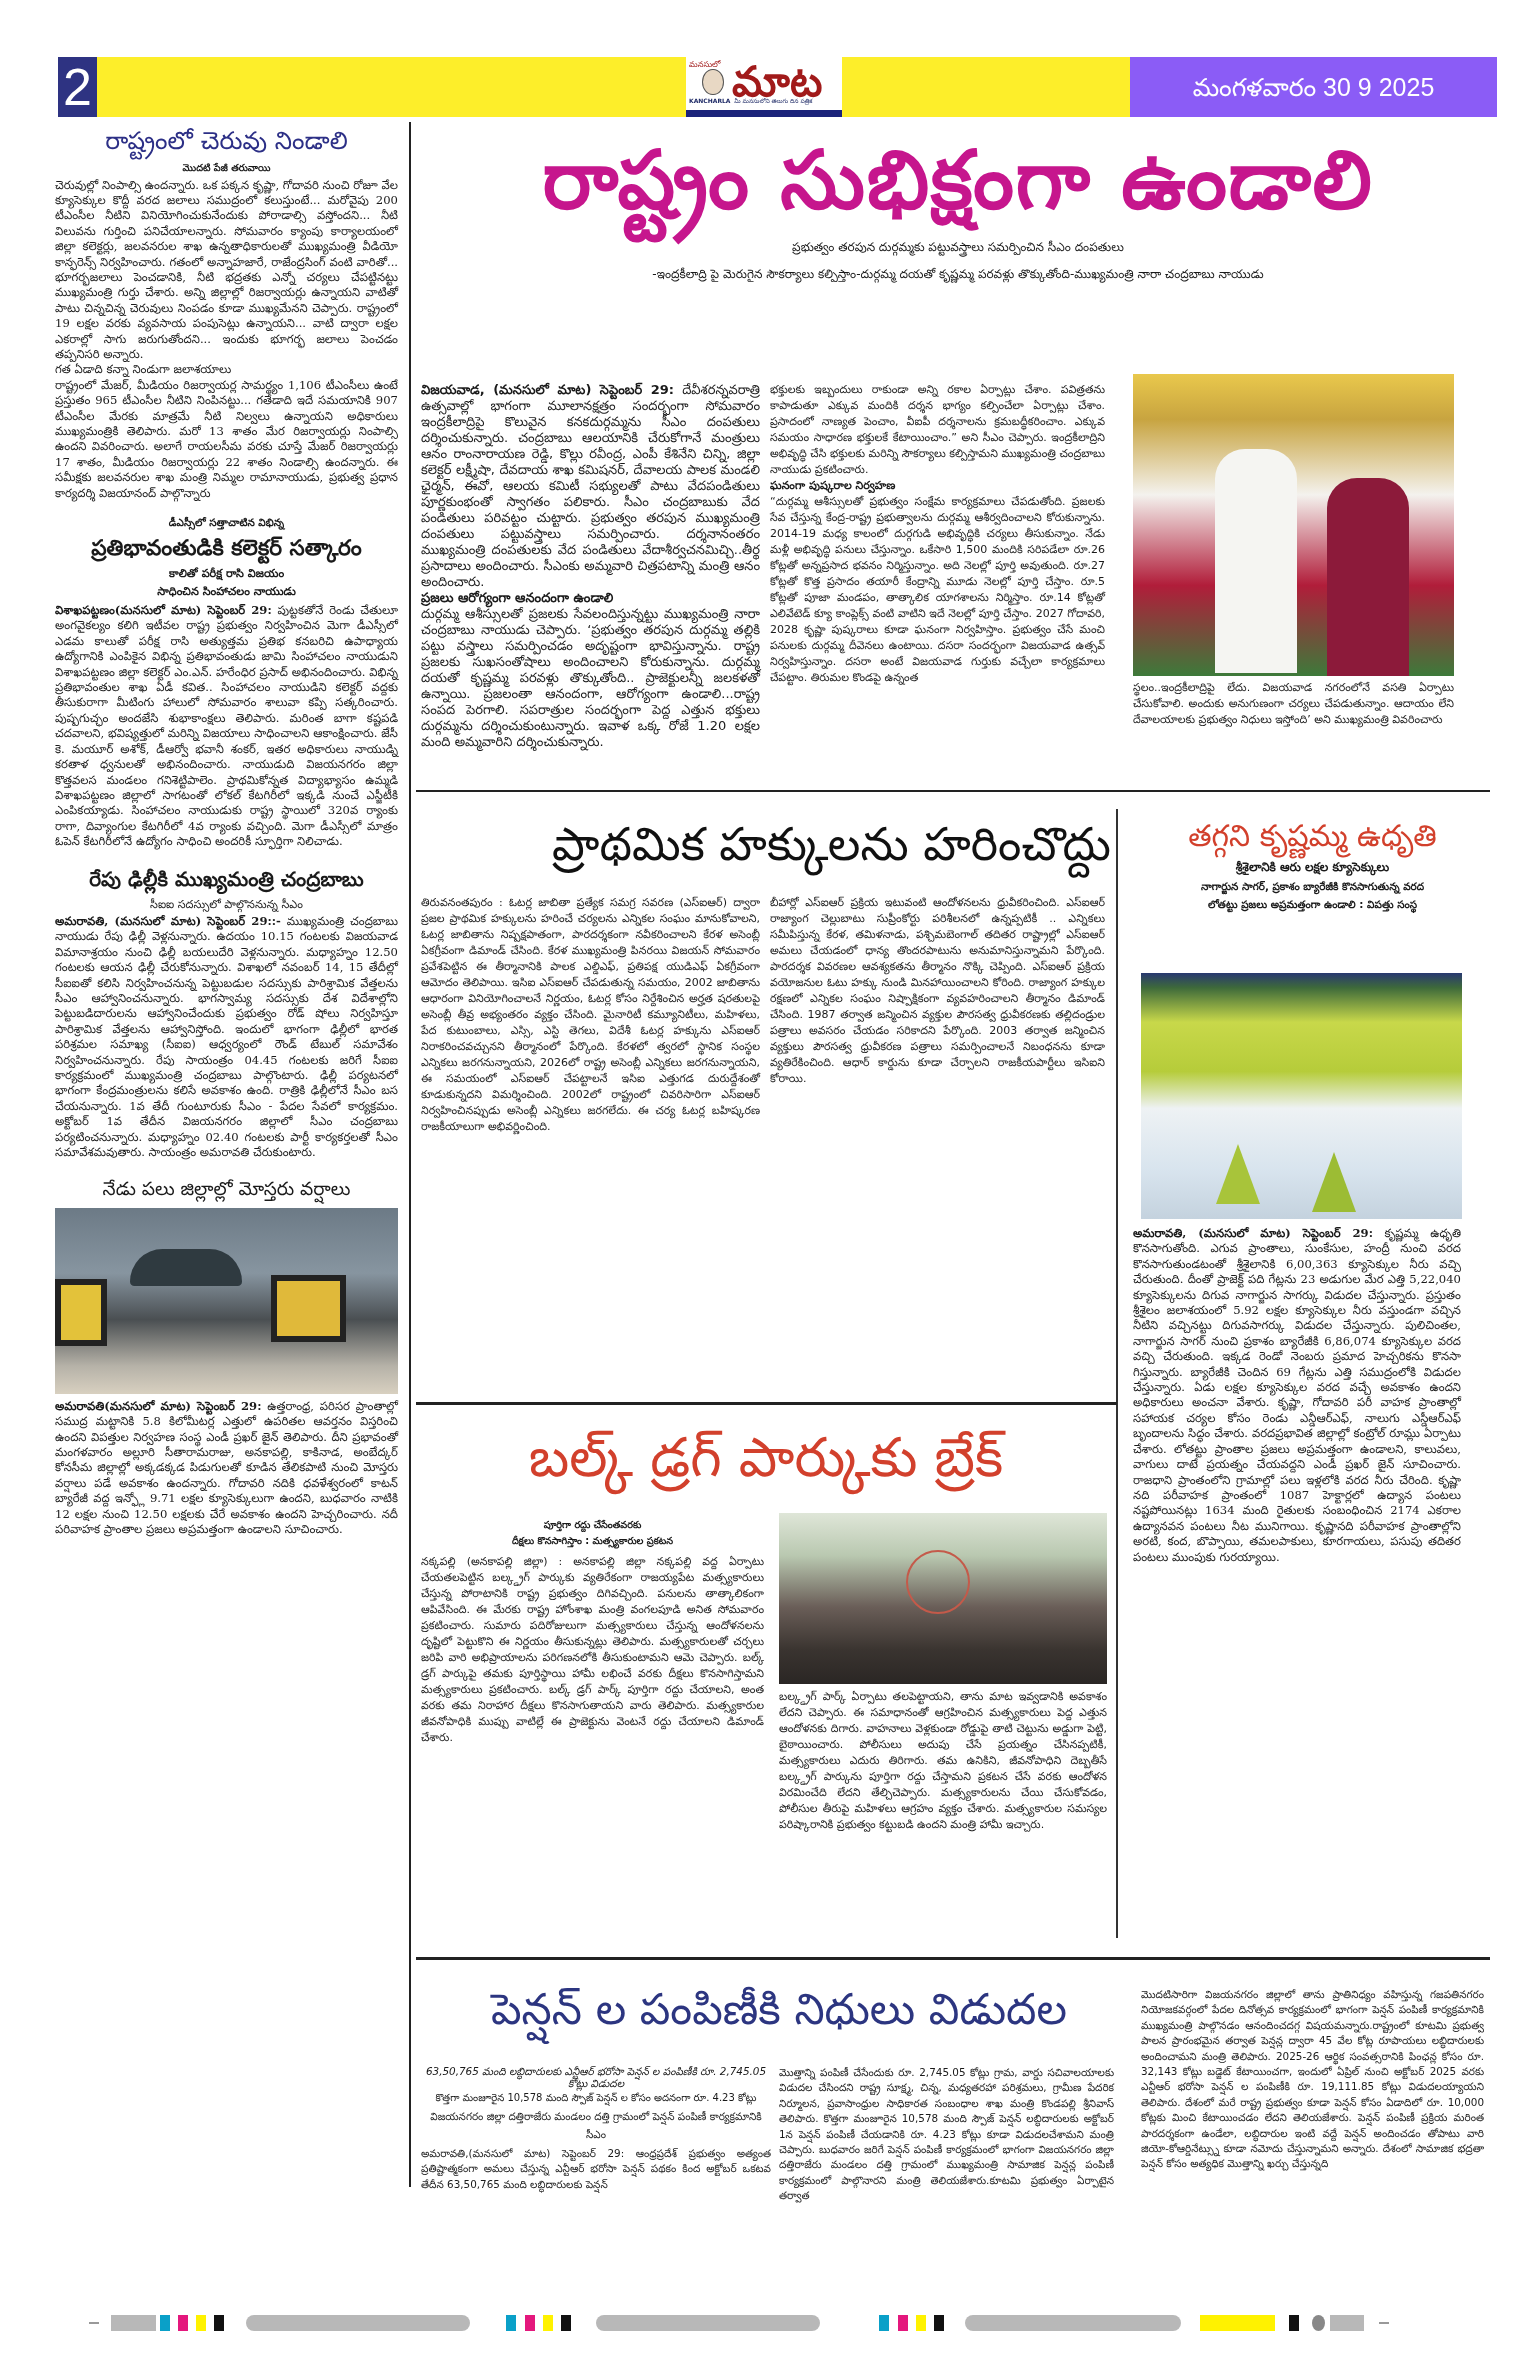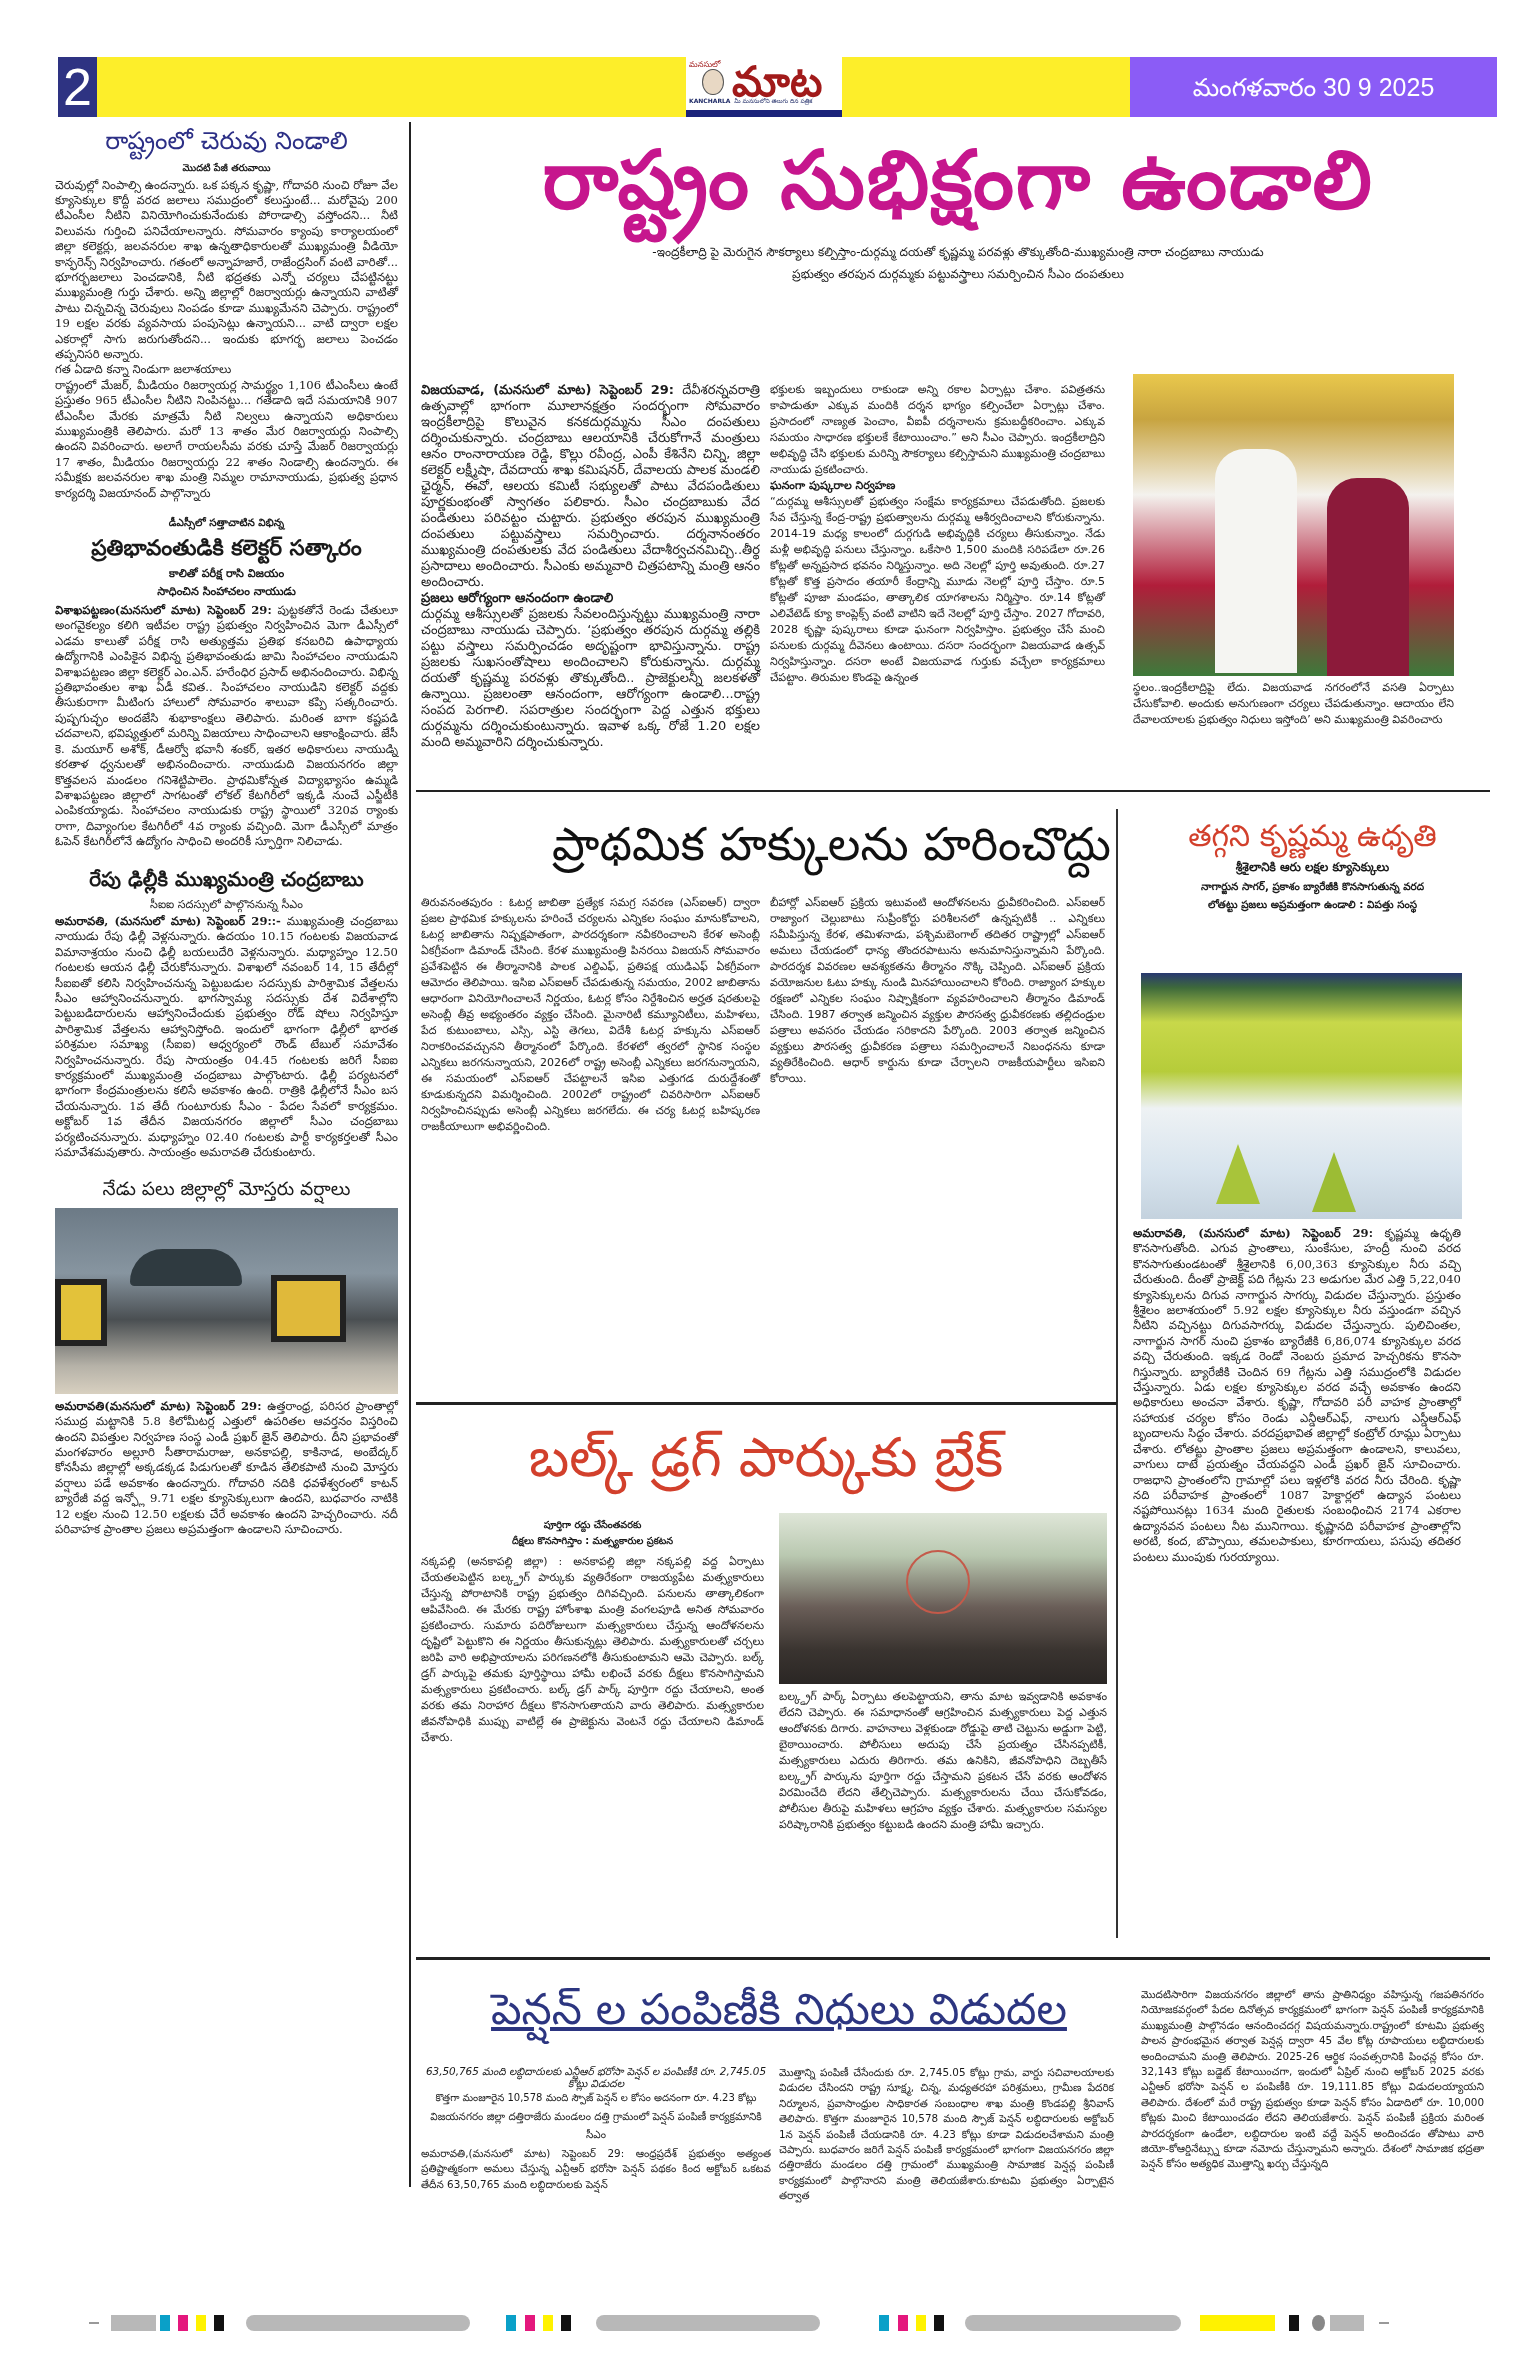--- a/index.html
+++ b/index.html
@@ -80,22 +80,22 @@
       <div style="position:absolute;left:75px;top:41px;width:112px;height:37px;border-radius:56px 56px 7.5px 7.5px;background:#2f3a40;"></div>
       <div style="position:absolute;left:0;top:71px;width:52px;height:67px;background:#e3c23a;border:6px solid #222;box-sizing:border-box;"></div>
       <div style="position:absolute;left:216px;top:67px;width:75px;height:67px;background:#e0b93a;border:6px solid #222;box-sizing:border-box;"></div>
     </div>
     <div class="body" style="font-size:11.6px;line-height:15.4px;"><b>అమరావతి(మనసులో మాట) సెప్టెంబర్ 29:</b><span> ఉత్తరాంధ్ర, పరిసర ప్రాంతాల్లో సముద్ర మట్టానికి 5.8 కిలోమీటర్ల ఎత్తులో ఉపరితల ఆవర్తనం విస్తరించి ఉందని విపత్తుల నిర్వహణ సంస్థ ఎండీ ప్రఖర్ జైన్ తెలిపారు. దీని ప్రభావంతో మంగళవారం అల్లూరి సీతారామరాజు, అనకాపల్లి, కాకినాడ, అంబేద్కర్ కోనసీమ జిల్లాల్లో అక్కడక్కడ పిడుగులతో కూడిన తేలికపాటి నుంచి మోస్తరు వర్షాలు పడే అవకాశం ఉందన్నారు. గోదావరి నదికి ధవళేశ్వరంలో కాటన్ బ్యారేజీ వద్ద ఇన్ఫ్లో 9.71 లక్షల క్యూసెక్కులుగా ఉందని, బుధవారం నాటికి 12 లక్షల నుంచి 12.50 లక్షలకు చేరే అవకాశం ఉందని హెచ్చరించారు. నదీ పరివాహక ప్రాంతాల ప్రజలు అప్రమత్తంగా ఉండాలని సూచించారు.</span></div>
   </div>
 </div>
 
 <div class="abs" style="left:421px;top:124px;width:1074px;">
   <div style="font-family:'DejaVu Sans',sans-serif;font-weight:bold;font-size:81px;line-height:112px;text-align:center;color:#c6168d;letter-spacing:1.5px;">రాష్ట్రం సుభిక్షంగా ఉండాలి</div>
+  <div class="ctr" style="font-size:12px;line-height:22.4px;">ప్రభుత్వం తరపున దుర్గమ్మకు పట్టువస్త్రాలు సమర్పించిన సీఎం దంపతులు</div>
   <div class="ctr" style="font-size:12px;line-height:22.4px;margin-top:4.5px;">-ఇంద్రకీలాద్రి పై మెరుగైన సౌకర్యాలు కల్పిస్తాం-దుర్గమ్మ దయతో కృష్ణమ్మ పరవళ్లు తొక్కుతోంది-ముఖ్యమంత్రి నారా చంద్రబాబు నాయుడు</div>
-  <div class="ctr" style="font-size:12px;line-height:22.4px;">ప్రభుత్వం తరపున దుర్గమ్మకు పట్టువస్త్రాలు సమర్పించిన సీఎం దంపతులు</div>
 </div>
 <div class="abs sans-body" style="left:421px;top:382px;width:339px;font-size:13px;line-height:16px;">
   <b>విజయవాడ, (మనసులో మాట) సెప్టెంబర్ 29:</b><span> దేవీశరన్నవరాత్రి ఉత్సవాల్లో భాగంగా మూలానక్షత్రం సందర్భంగా సోమవారం ఇంద్రకీలాద్రిపై కొలువైన కనకదుర్గమ్మను సీఎం దంపతులు దర్శించుకున్నారు. చంద్రబాబు ఆలయానికి చేరుకోగానే మంత్రులు ఆనం రాంనారాయణ రెడ్డి, కొల్లు రవీంద్ర, ఎంపీ కేశినేని చిన్ని, జిల్లా కలెక్టర్ లక్ష్మీషా, దేవదాయ శాఖ కమిషనర్, దేవాలయ పాలక మండలి ఛైర్మన్, ఈవో, ఆలయ కమిటీ సభ్యులతో పాటు వేదపండితులు పూర్ణకుంభంతో స్వాగతం పలికారు. సీఎం చంద్రబాబుకు వేద పండితులు పరివట్టం చుట్టారు. ప్రభుత్వం తరపున ముఖ్యమంత్రి దంపతులు పట్టువస్త్రాలు సమర్పించారు. దర్శనానంతరం ముఖ్యమంత్రి దంపతులకు వేద పండితులు వేదాశీర్వచనమిచ్చి..తీర్థ ప్రసాదాలు అందించారు. సీఎంకు అమ్మవారి చిత్రపటాన్ని మంత్రి ఆనం అందించారు.</span>
   <div style="font-weight:bold;">ప్రజలు ఆరోగ్యంగా ఆనందంగా ఉండాలి</div>
   <div>దుర్గమ్మ ఆశీస్సులతో ప్రజలకు సేవలందిస్తున్నట్టు ముఖ్యమంత్రి నారా చంద్రబాబు నాయుడు చెప్పారు. ‘ప్రభుత్వం తరపున దుర్గమ్మ తల్లికి పట్టు వస్త్రాలు సమర్పించడం అదృష్టంగా భావిస్తున్నాను. రాష్ట్ర ప్రజలకు సుఖసంతోషాలు అందించాలని కోరుకున్నాను. దుర్గమ్మ దయతో కృష్ణమ్మ పరవళ్లు తొక్కుతోంది.. ప్రాజెక్టులన్నీ జలకళతో ఉన్నాయి. ప్రజలంతా ఆనందంగా, ఆరోగ్యంగా ఉండాలి...రాష్ట్ర సంపద పెరగాలి. సపరాత్రుల సందర్భంగా పెద్ద ఎత్తున భక్తులు దుర్గమ్మను దర్శించుకుంటున్నారు. ఇవాళ ఒక్క రోజే 1.20 లక్షల మంది అమ్మవారిని దర్శించుకున్నారు.</div>
 </div>
 <div class="abs sans-body" style="left:770px;top:382px;width:335px;font-size:11px;line-height:16px;">
   <div>భక్తులకు ఇబ్బందులు రాకుండా అన్ని రకాల ఏర్పాట్లు చేశాం. పవిత్రతను కాపాడుతూ ఎక్కువ మందికి దర్శన భాగ్యం కల్పించేలా ఏర్పాట్లు చేశాం. ప్రసాదంలో నాణ్యత పెంచాం, వీఐపీ దర్శనాలను క్రమబద్ధీకరించాం. ఎక్కువ సమయం సాధారణ భక్తులకే కేటాయించాం.” అని సీఎం చెప్పారు. ఇంద్రకీలాద్రిని అభివృద్ధి చేసి భక్తులకు మరిన్ని సౌకర్యాలు కల్పిస్తామని ముఖ్యమంత్రి చంద్రబాబు నాయుడు ప్రకటించారు.</div>
   <div style="font-weight:bold;">ఘనంగా పుష్కరాల నిర్వహణ</div>
   <div>“దుర్గమ్మ ఆశీస్సులతో ప్రభుత్వం సంక్షేమ కార్యక్రమాలు చేపడుతోంది. ప్రజలకు సేవ చేస్తున్న కేంద్ర-రాష్ట్ర ప్రభుత్వాలను దుర్గమ్మ ఆశీర్వదించాలని కోరుకున్నాను. 2014-19 మధ్య కాలంలో దుర్గగుడి అభివృద్ధికి చర్యలు తీసుకున్నాం. నేడు మళ్లీ అభివృద్ధి పనులు చేస్తున్నాం. ఒకేసారి 1,500 మందికి సరిపడేలా రూ.26 కోట్లతో అన్నప్రసాద భవనం నిర్మిస్తున్నాం. అది నెలల్లో పూర్తి అవుతుంది. రూ.27 కోట్లతో కొత్త ప్రసాదం తయారీ కేంద్రాన్ని మూడు నెలల్లో పూర్తి చేస్తాం. రూ.5 కోట్లతో పూజా మండపం, తాత్కాలిక యాగశాలను నిర్మిస్తాం. రూ.14 కోట్లతో ఎలివేటెడ్ క్యూ కాంప్లెక్స్ వంటి వాటిని ఇదే నెలల్లో పూర్తి చేస్తాం. 2027 గోదావరి, 2028 కృష్ణా పుష్కరాలు కూడా ఘనంగా నిర్వహిస్తాం. ప్రభుత్వం చేసే మంచి పనులకు దుర్గమ్మ దీవెనలు ఉంటాయి. దసరా సందర్భంగా విజయవాడ ఉత్సవ్ నిర్వహిస్తున్నాం. దసరా అంటే విజయవాడ గుర్తుకు వచ్చేలా కార్యక్రమాలు చేపట్టాం. తిరుమల కొండపై ఉన్నంత</div>
@@ -131,21 +131,21 @@
   <div class="ctr" style="font-size:9.7px;line-height:16.4px;font-weight:bold;">పూర్తిగా రద్దు చేసేంతవరకు</div>
   <div class="ctr" style="font-size:9.7px;line-height:16.4px;font-weight:bold;margin-bottom:4.5px;">దీక్షలు కొనసాగిస్తాం : మత్స్యకారుల ప్రకటన</div>
   <div class="sans-body" style="font-size:11px;line-height:16px;">నక్కపల్లి (అనకాపల్లి జిల్లా) : అనకాపల్లి జిల్లా నక్కపల్లి వద్ద ఏర్పాటు చేయతలపెట్టిన బల్క్డ్రగ్ పార్కుకు వ్యతిరేకంగా రాజయ్యపేట మత్స్యకారులు చేస్తున్న పోరాటానికి రాష్ట్ర ప్రభుత్వం దిగివచ్చింది. పనులను తాత్కాలికంగా ఆపివేసింది. ఈ మేరకు రాష్ట్ర హోంశాఖ మంత్రి వంగలపూడి అనిత సోమవారం ప్రకటించారు. సుమారు పదిరోజులుగా మత్స్యకారులు చేస్తున్న ఆందోళనలను దృష్టిలో పెట్టుకొని ఈ నిర్ణయం తీసుకున్నట్లు తెలిపారు. మత్స్యకారులతో చర్చలు జరిపి వారి అభిప్రాయాలను పరిగణనలోకి తీసుకుంటామని ఆమె చెప్పారు. బల్క్ డ్రగ్ పార్కుపై తమకు పూర్తిస్థాయి హామీ లభించే వరకు దీక్షలు కొనసాగిస్తామని మత్స్యకారులు ప్రకటించారు. బల్క్ డ్రగ్ పార్క్ పూర్తిగా రద్దు చేయాలని, అంత వరకు తమ నిరాహార దీక్షలు కొనసాగుతాయని వారు తెలిపారు. మత్స్యకారుల జీవనోపాధికి ముప్పు వాటిల్లే ఈ ప్రాజెక్టును వెంటనే రద్దు చేయాలని డిమాండ్ చేశారు.</div>
 </div>
 <div class="abs photo" style="left:779px;top:1513px;width:328px;height:171px;background:linear-gradient(180deg,#dfe6d8 0%,#b9c8b0 25%,#6a5e58 55%,#3a3430 80%,#2a2624 100%);" title="హోంమంత్రితో మాట్లాడుతున్న మత్స్యకారులు">
   <div style="position:absolute;left:127px;top:37px;width:60px;height:60px;border:2.2px solid #c45a4a;border-radius:50%;"></div>
 </div>
 <div class="abs sans-body" style="left:779px;top:1689px;width:328px;font-size:11px;line-height:16px;">బల్క్డ్రగ్ పార్క్ ఏర్పాటు తలపెట్టాయని, తాను మాట ఇవ్వడానికి అవకాశం లేదని చెప్పారు. ఈ సమాధానంతో ఆగ్రహించిన మత్స్యకారులు పెద్ద ఎత్తున ఆందోళనకు దిగారు. వాహనాలు వెళ్లకుండా రోడ్డుపై తాటి చెట్టును అడ్డుగా పెట్టి, బైఠాయించారు. పోలీసులు అదుపు చేసే ప్రయత్నం చేసినప్పటికీ, మత్స్యకారులు ఎదురు తిరిగారు. తమ ఉనికిని, జీవనోపాధిని దెబ్బతీసే బల్క్డ్రగ్ పార్కును పూర్తిగా రద్దు చేస్తామని ప్రకటన చేసే వరకు ఆందోళన విరమించేది లేదని తేల్చిచెప్పారు. మత్స్యకారులను చేయి చేసుకోవడం, పోలీసుల తీరుపై మహిళలు ఆగ్రహం వ్యక్తం చేశారు. మత్స్యకారుల సమస్యల పరిష్కారానికి ప్రభుత్వం కట్టుబడి ఉందని మంత్రి హామీ ఇచ్చారు.</div>
 
 <div class="abs" style="left:421px;top:1968px;width:716px;">
-  <div style="font-family:'DejaVu Sans',sans-serif;font-size:43px;line-height:82px;text-align:center;color:#2c3580;text-decoration:underline;">పెన్షన్ ల పంపిణీకి నిధులు విడుదల</div>
+  <div style="font-family:'DejaVu Sans',sans-serif;font-size:43px;line-height:82px;text-align:center;color:#2c3580;">పెన్షన్ ల పంపిణీకి నిధులు విడుదల</div>
 </div>
 <div class="abs" style="left:421px;top:2065px;width:350px;">
   <div class="ctr" style="font-size:10.4px;line-height:12px;font-style:italic;">63,50,765 మంది లబ్ధిదారులకు ఎన్టీఆర్ భరోసా పెన్షన్ ల పంపిణీకి రూ. 2,745.05 కోట్లు విడుదల</div>
   <div class="ctr" style="font-size:10px;line-height:18px;">కొత్తగా మంజూరైన 10,578 మంది స్పౌజ్ పెన్షన్ ల కోసం అదనంగా రూ. 4.23 కోట్లు</div>
   <div class="ctr" style="font-size:10.4px;line-height:18px;margin-bottom:3px;">విజయనగరం జిల్లా దత్తిరాజేరు మండలం దత్తి గ్రామంలో పెన్షన్ పంపిణీ కార్యక్రమానికి సీఎం</div>
   <div class="sans-body" style="font-size:10.4px;line-height:15.4px;">అమరావతి,(మనసులో మాట) సెప్టెంబర్ 29: ఆంధ్రప్రదేశ్ ప్రభుత్వం అత్యంత ప్రతిష్టాత్మకంగా అమలు చేస్తున్న ఎన్టీఆర్ భరోసా పెన్షన్ పథకం కింద అక్టోబర్ ఒకటవ తేదీన 63,50,765 మంది లబ్ధిదారులకు పెన్షన్</div>
 </div>
 <div class="abs sans-body" style="left:779px;top:2065px;width:335px;font-size:10.4px;line-height:15.4px;">మొత్తాన్ని పంపిణీ చేసేందుకు రూ. 2,745.05 కోట్లు గ్రామ, వార్డు సచివాలయాలకు విడుదల చేసిందని రాష్ట్ర సూక్ష్మ, చిన్న, మధ్యతరహా పరిశ్రమలు, గ్రామీణ పేదరిక నిర్మూలన, ప్రవాసాంధ్రుల సాధికారత సంబంధాల శాఖ మంత్రి కొండపల్లి శ్రీనివాస్ తెలిపారు. కొత్తగా మంజూరైన 10,578 మంది స్పౌజ్ పెన్షన్ లబ్ధిదారులకు అక్టోబర్ 1న పెన్షన్ పంపిణీ చేయడానికి రూ. 4.23 కోట్లు కూడా విడుదలచేశామని మంత్రి చెప్పారు. బుధవారం జరిగే పెన్షన్ పంపిణీ కార్యక్రమంలో భాగంగా విజయనగరం జిల్లా దత్తిరాజేరు మండలం దత్తి గ్రామంలో ముఖ్యమంత్రి సామాజిక పెన్షన్ల పంపిణీ కార్యక్రమంలో పాల్గొనారని మంత్రి తెలియజేశారు.కూటమి ప్రభుత్వం ఏర్పాటైన తర్వాత</div>
 <div class="abs sans-body" style="left:1141px;top:1987px;width:343px;font-size:10.4px;line-height:15.4px;">మొదటిసారిగా విజయనగరం జిల్లాలో తాను ప్రాతినిధ్యం వహిస్తున్న గజపతినగరం నియోజకవర్గంలో పేదల దినోత్సవ కార్యక్రమంలో భాగంగా పెన్షన్ పంపిణీ కార్యక్రమానికి ముఖ్యమంత్రి పాల్గొనడం ఆనందించదగ్గ విషయమన్నారు.రాష్ట్రంలో కూటమి ప్రభుత్వ పాలన ప్రారంభమైన తర్వాత పెన్షన్ల ద్వారా 45 వేల కోట్ల రూపాయలు లబ్ధిదారులకు అందించామని మంత్రి తెలిపారు. 2025-26 ఆర్థిక సంవత్సరానికి పింఛన్ల కోసం రూ. 32,143 కోట్లు బడ్జెట్ కేటాయించగా, ఇందులో ఏప్రిల్ నుంచి అక్టోబర్ 2025 వరకు ఎన్టీఆర్ భరోసా పెన్షన్ ల పంపిణీకి రూ. 19,111.85 కోట్లు విడుదలయ్యాయని తెలిపారు. దేశంలో మరే రాష్ట్ర ప్రభుత్వం కూడా పెన్షన్ కోసం ఏడాదిలో రూ. 10,000 కోట్లకు మించి కేటాయించడం లేదని తెలియజేశారు. పెన్షన్ పంపిణీ ప్రక్రియ మరింత పారదర్శకంగా ఉండేలా, లబ్ధిదారుల ఇంటి వద్దే పెన్షన్ అందించడం తోపాటు వారి జియో-కోఆర్డినేట్స్ను కూడా నమోదు చేస్తున్నామని అన్నారు. దేశంలో సామాజిక భద్రతా పెన్షన్ కోసం అత్యధిక మొత్తాన్ని ఖర్చు చేస్తున్నది</div>
 

